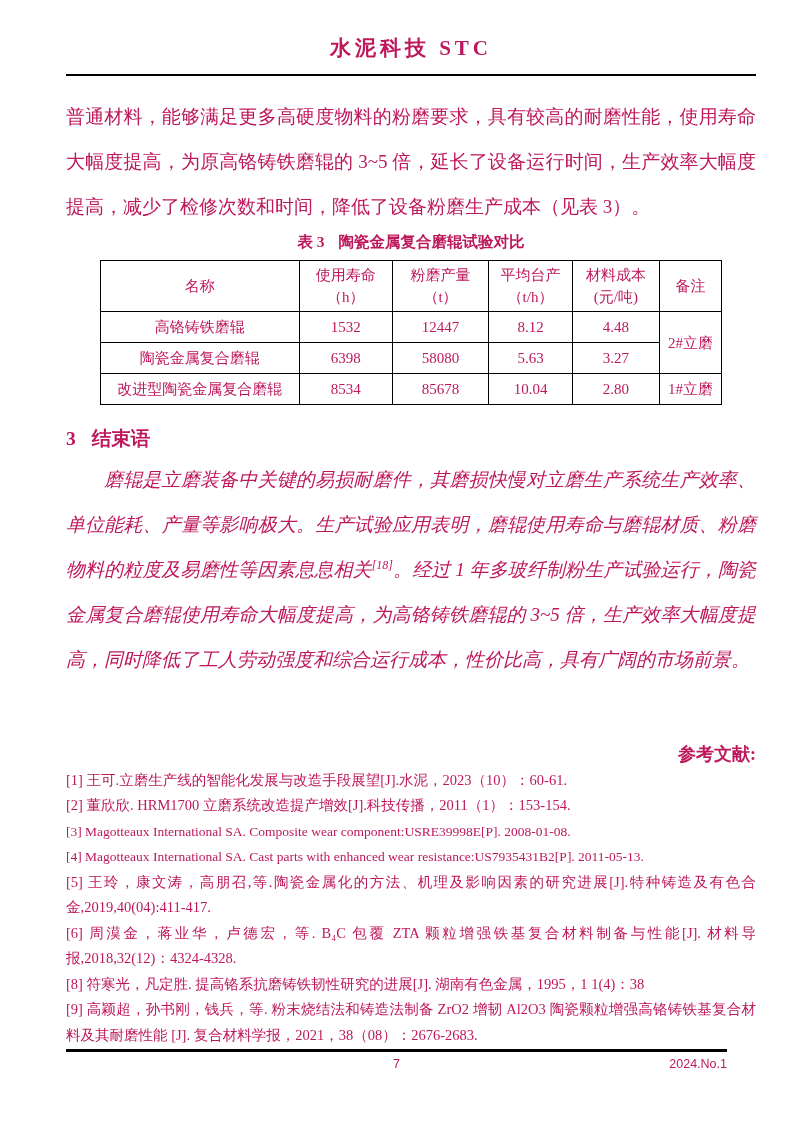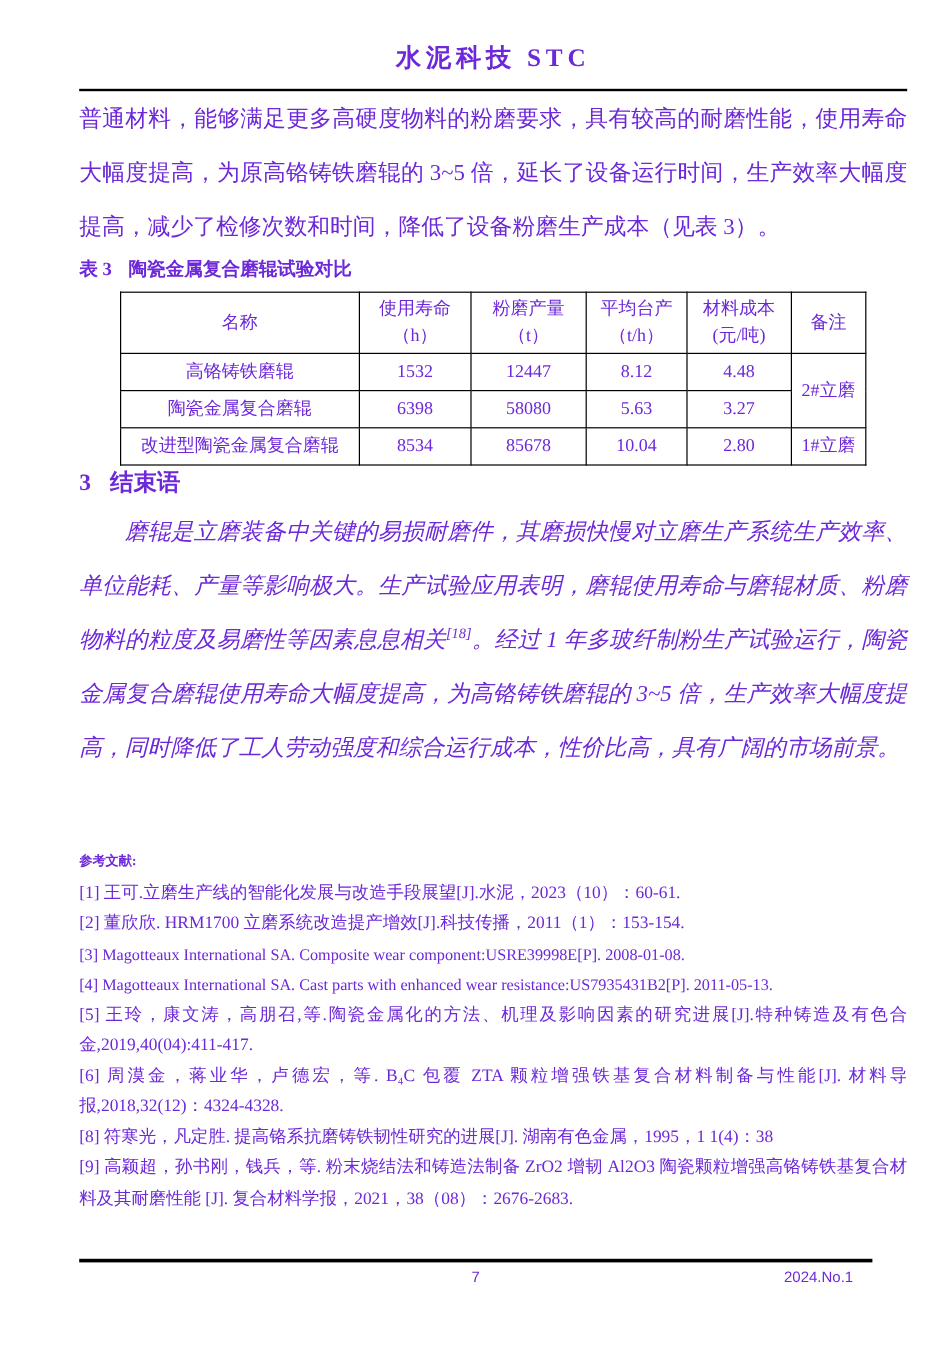--- a/index.html
+++ b/index.html
@@ -3,50 +3,50 @@
 <meta charset="utf-8">
 <style>
   html,body { margin:0; padding:0; background:#ffffff; }
   .page {
     position:relative;
     width:793px; height:1122px;
     margin:0 auto;
     box-sizing:border-box;
     padding:34px 37px 0 66px;
     background:#ffffff;
-    color:#6d28d9;
+    color:#be185d;
     font-family:"Liberation Serif","DejaVu Serif",serif;
     overflow:hidden;
   }
   .journal-title {
     text-align:center;
     font-size:21px;
     font-weight:bold;
     letter-spacing:4px;
     line-height:28px;
   }
   .header-rule {
     border:none; border-top:2.5px solid #000;
     margin:12px 0 0 0;
   }
   .para {
     margin:0;
     font-size:19px;
     line-height:45px;
     text-align:justify;
   }
-  .para.first { margin-top:1px; }
+  .para.first { margin-top:18px; }
   .cite-sup {
     font-size:12px;
     vertical-align:super;
     line-height:0;
   }
   .table-caption {
     margin-top:2px;
-    text-align:left;
+    text-align:center;
     font-size:15.5px;
     font-weight:bold;
     line-height:22px;
   }
   .caption-label { margin-right:14px; }
   table.cmp {
     width:622px;
     margin:7px auto 0 auto;
     border-collapse:collapse;
     table-layout:fixed;
@@ -55,34 +55,36 @@
     border:1.6px solid #000;
     text-align:center;
     vertical-align:middle;
     font-size:15px;
     font-weight:normal;
     padding:0;
   }
   table.cmp th { line-height:22px; padding:3px 0; }
   table.cmp td { height:30px; line-height:30px; }
   .section-heading {
+    margin-top:19px;
     font-size:19.5px;
     font-weight:bold;
     line-height:30px;
   }
   .section-number { margin-right:16px; }
   .para.conclusion { text-indent:2em; margin-top:3px;font-style:italic; }
   .references {
     margin-top:60px;
     font-size:14.5px;
     line-height:25.5px;
   }
   .ref-heading {
     font-weight:bold;
-    font-size:11px;
+    font-size:18px;
+    text-align:right;
   }
   .ref-item { text-align:justify; }
   .ref-item.latin {
     font-family:Liberation Serif, serif;
     font-size:13.5px;
   }
   .footer {
     position:absolute;
     left:66px; right:66px; top:1049px;
   }
@@ -91,21 +93,21 @@
     margin:0;
   }
   .footer-row {
     position:relative;
     margin-top:4px;
     font-family:"Liberation Sans","DejaVu Sans",sans-serif;
     font-size:12.5px;
     line-height:16px;
   }
   .page-number { text-align:center; }
-  .issue-label { position:absolute; right:16px; top:0; }
+  .issue-label { position:absolute; right:0; top:0; }
 </style>
 </head>
 <body>
 
 <div class="page">
 
   <div class="journal-title">水泥科技 STC</div>
   <hr class="header-rule">
 
   <p class="para first">普通材料，能够满足更多高硬度物料的粉磨要求，具有较高的耐磨性能，使用寿命大幅度提高，为原高铬铸铁磨辊的 3~5 倍，延长了设备运行时间，生产效率大幅度提高，减少了检修次数和时间，降低了设备粉磨生产成本（见表 3）。</p>

